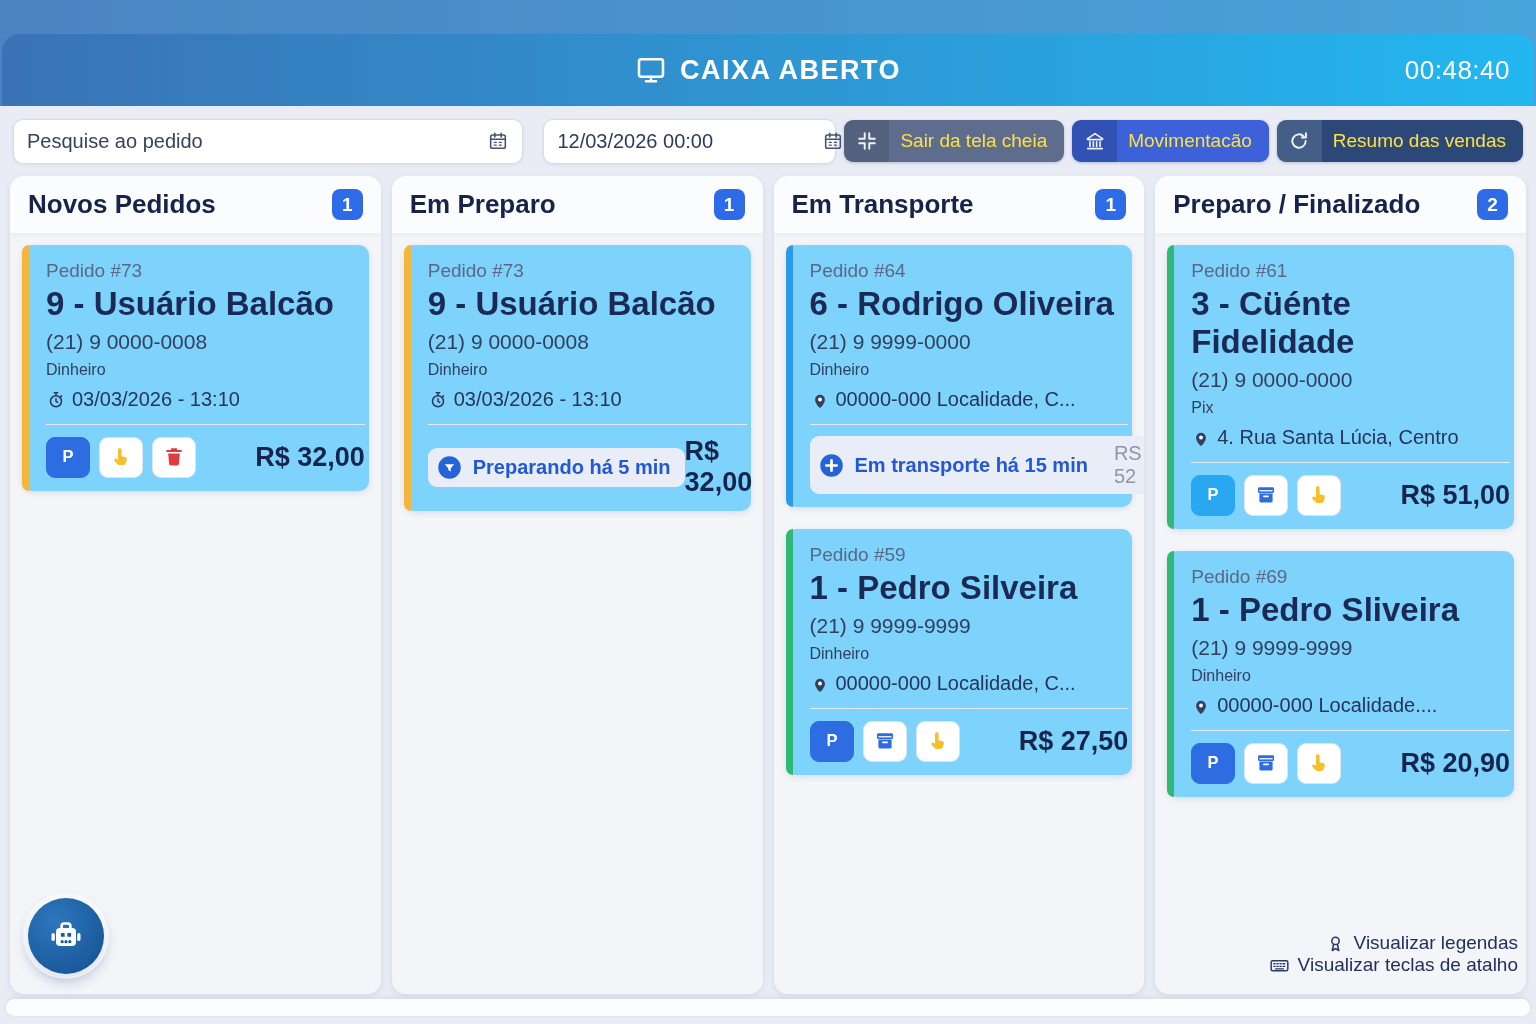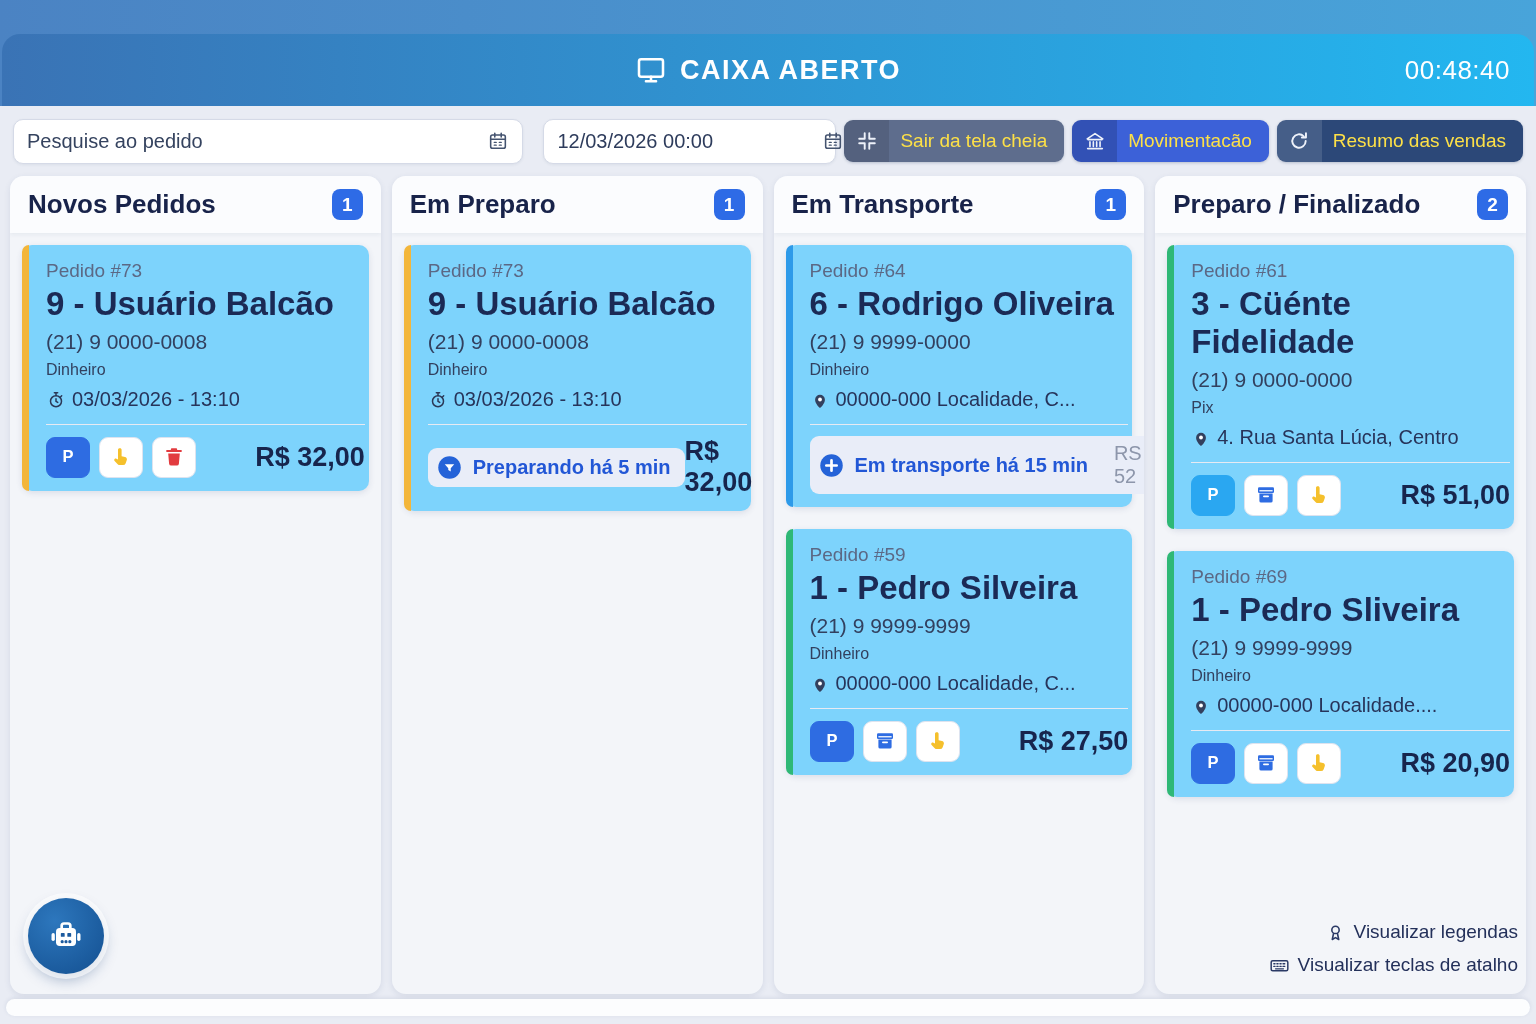--- a/index.html
+++ b/index.html
@@ -84,21 +84,21 @@
   .bextra { color:#8d96ab; font-size:20px; font-weight:500; margin-left:16px; }
 
   
   .robot-fab { position:absolute; left:28px; bottom:50px; width:76px; height:76px;
                border-radius:50%; border:none; cursor:pointer;
                background:radial-gradient(circle at 35% 30%, #2d77bd, #134f90);
                box-shadow:0 0 0 5px rgba(255,255,255,.6), 0 6px 14px rgba(20,60,120,.35);
                display:flex; align-items:center; justify-content:center; }
   .robot-fab svg { width:40px; height:40px; display:block; }
   .legends { position:absolute; right:18px; bottom:48px; display:flex; flex-direction:column;
-             align-items:flex-end; gap:11px; }
+             align-items:flex-end; }
   .legend-item { display:flex; align-items:center; gap:8px; color:#23305a; font-size:19px;
                  cursor:pointer; }
   .legend-item .ic svg { width:21px; height:21px; display:block; color:#2b3a66; }
   .bottom-strip { position:absolute; left:6px; right:6px; bottom:8px; height:17px;
                   background:#fcfdfe; border-radius:9px;
                   box-shadow:0 -1px 4px rgba(40,60,110,.10); }
 </style>
 </head>
 <body>
 

